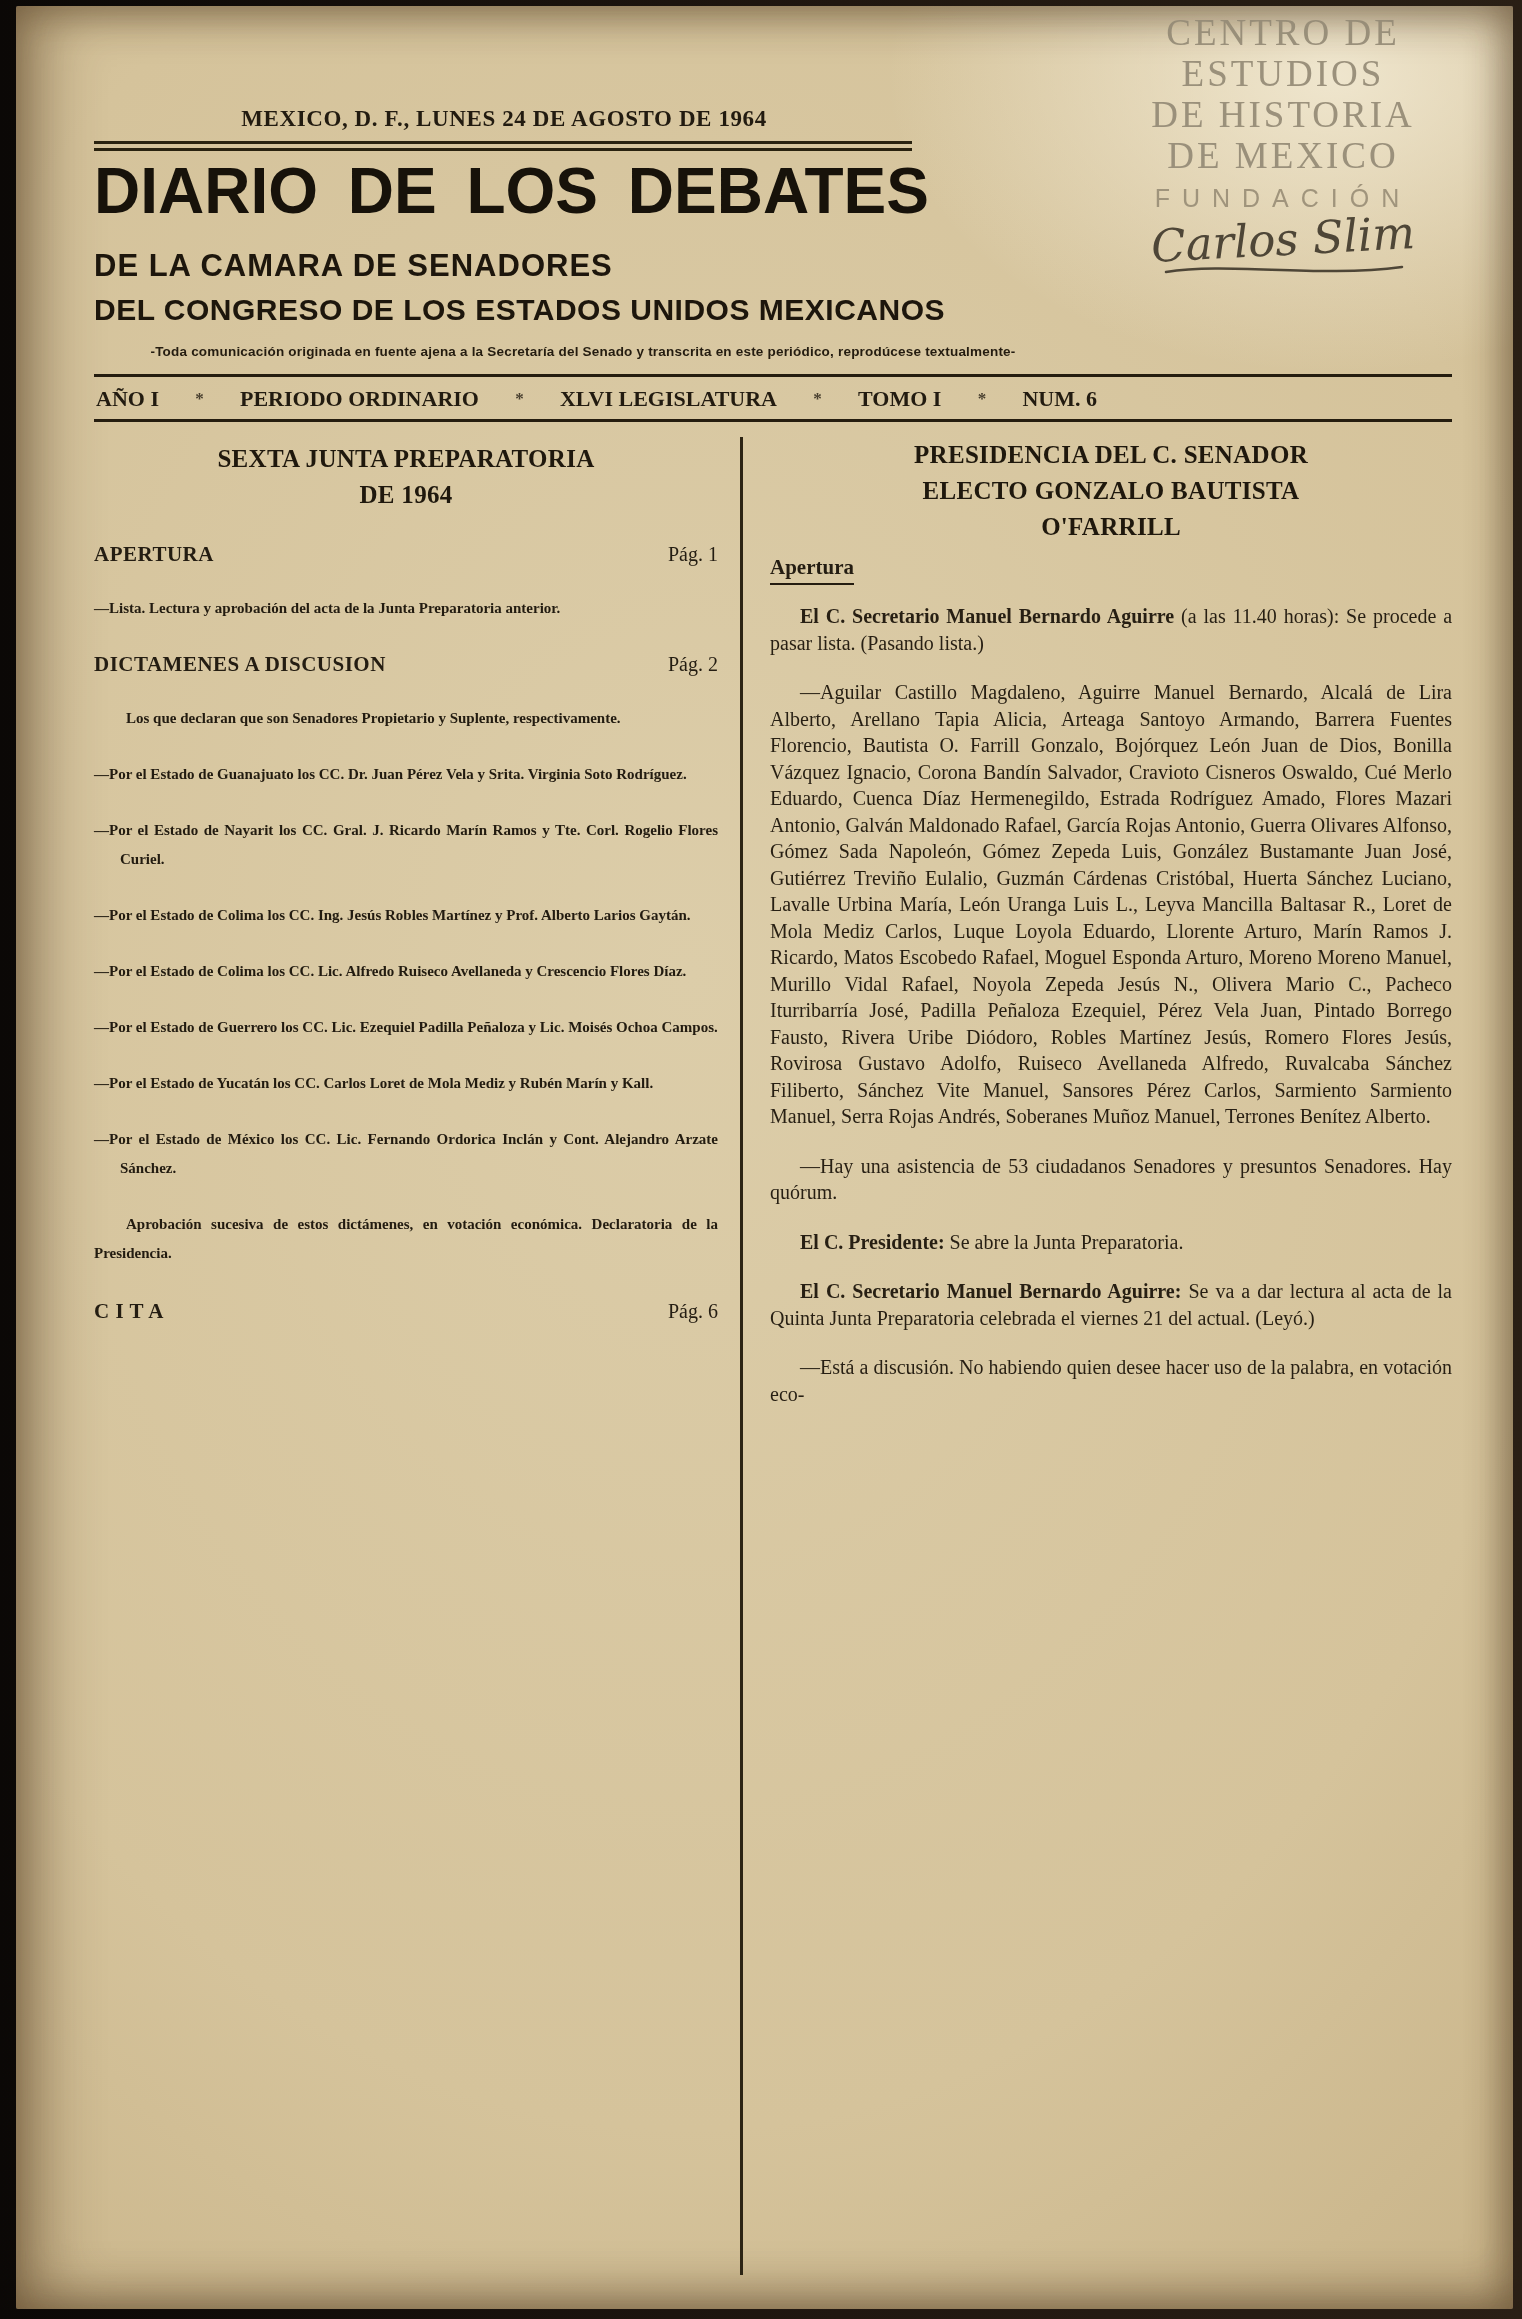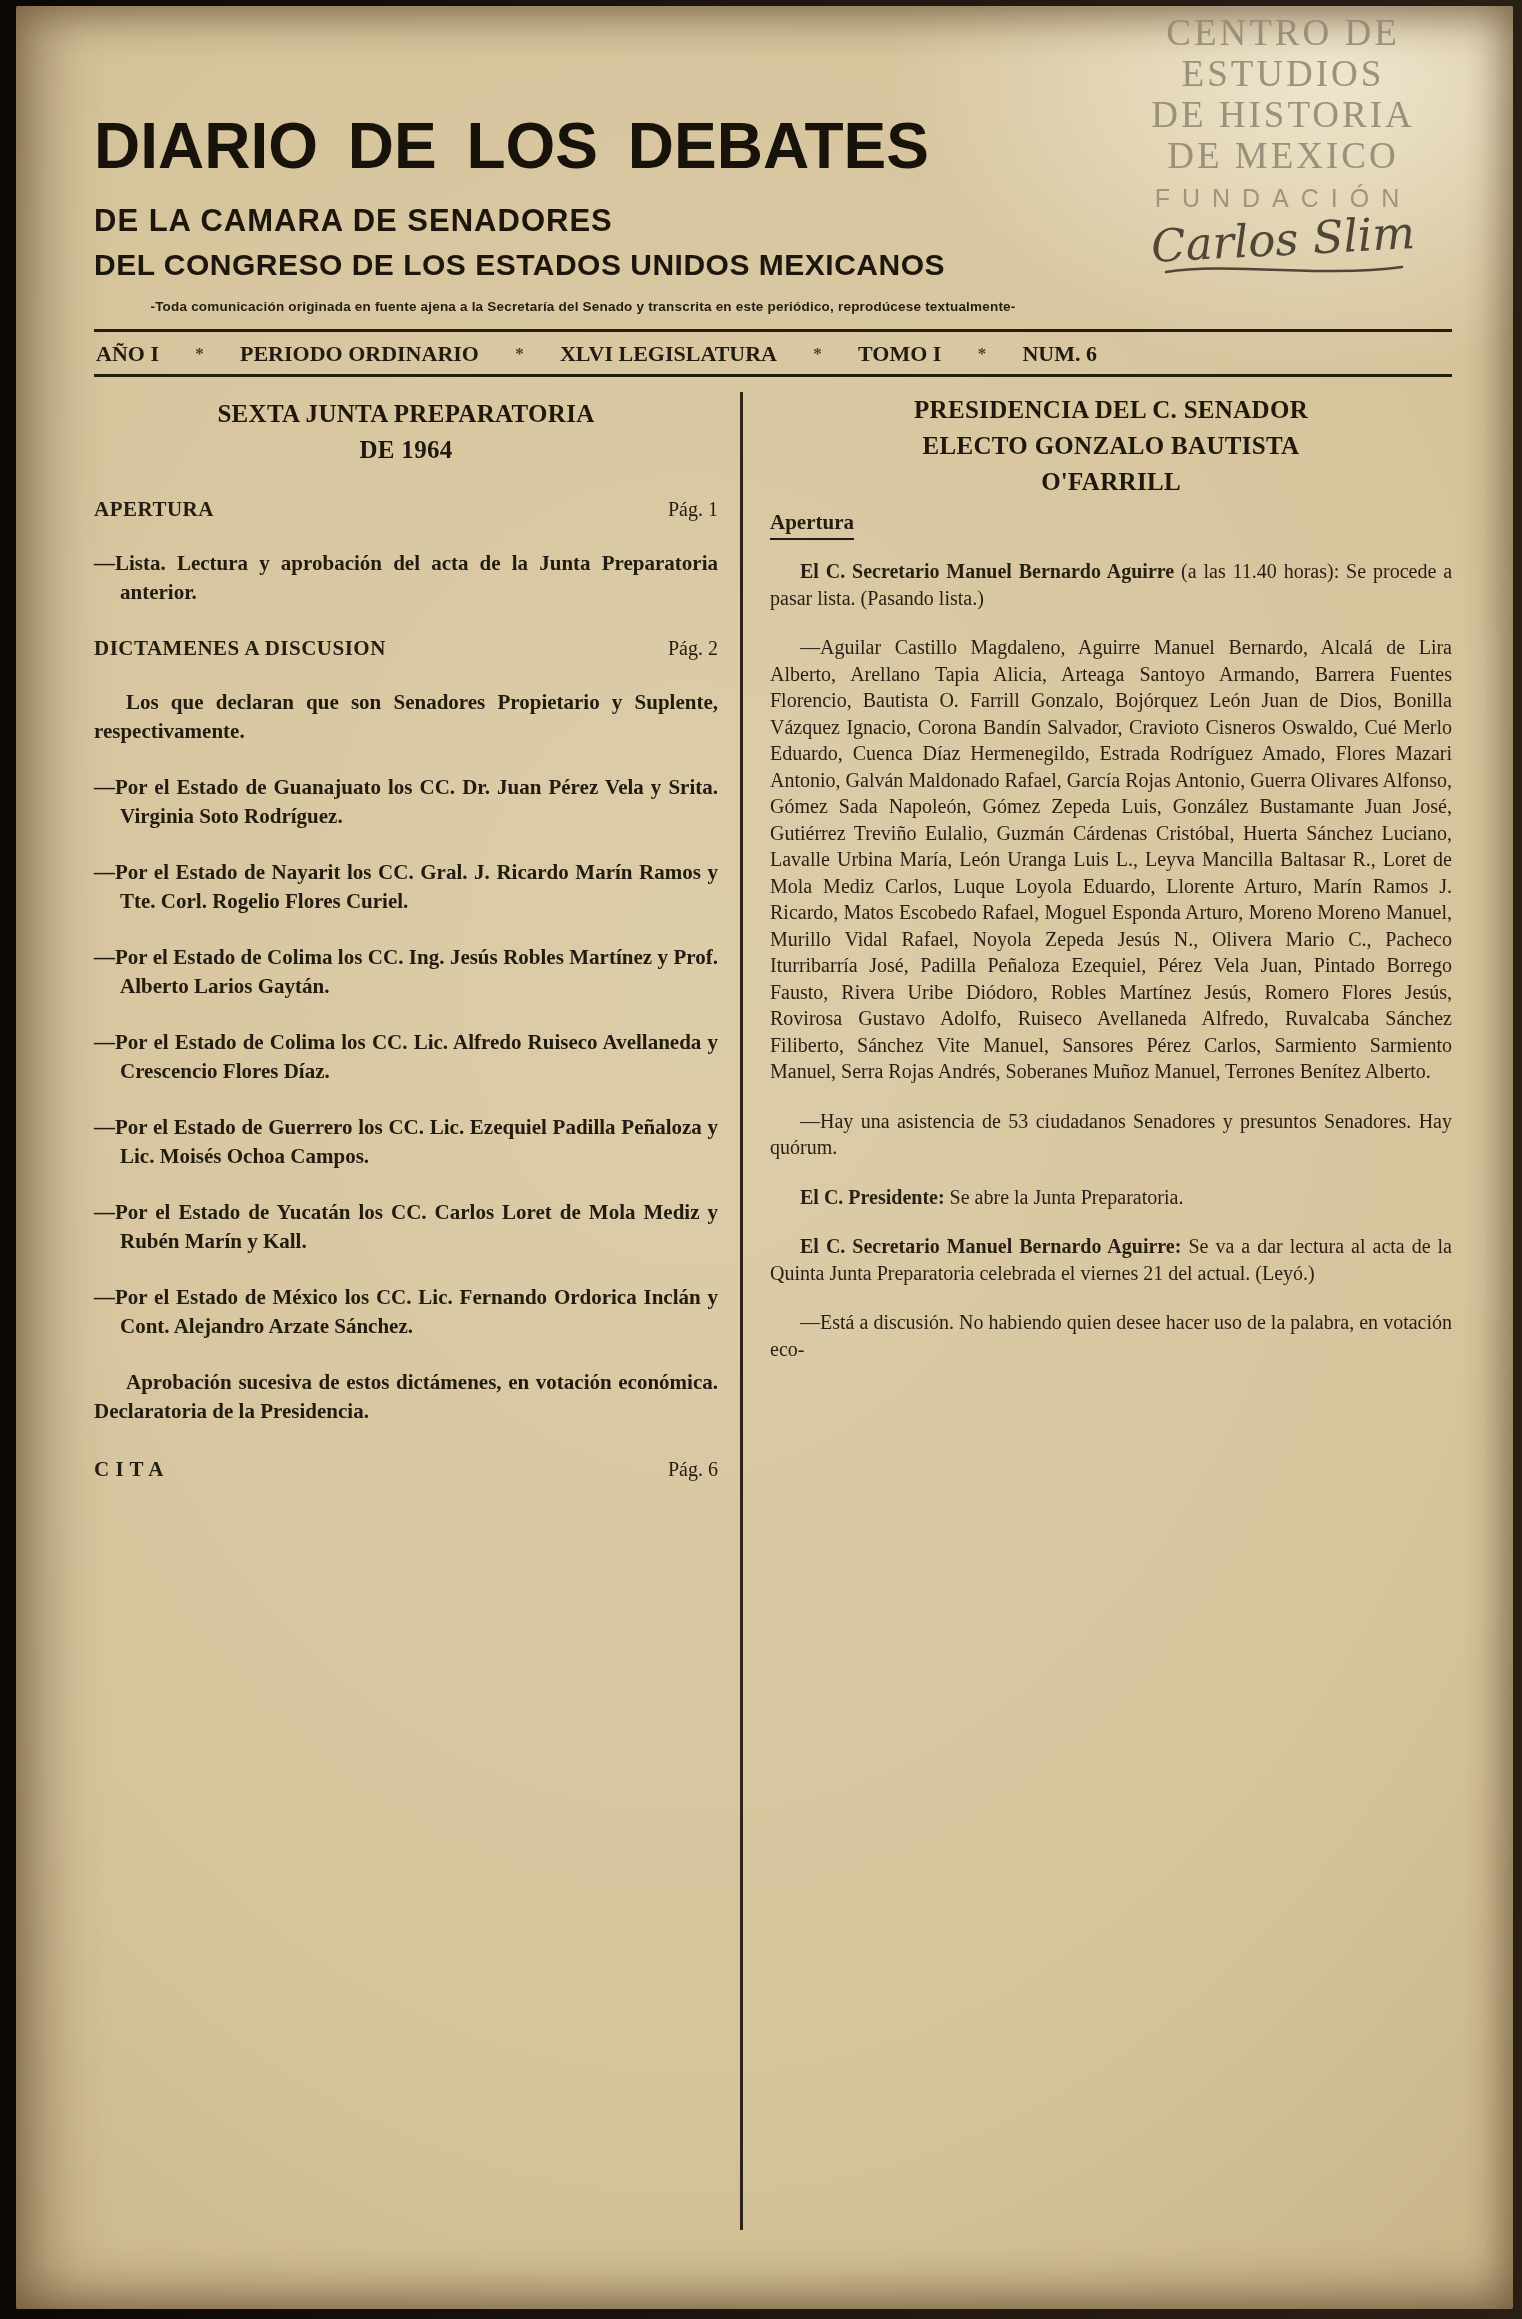--- a/index.html
+++ b/index.html
@@ -59,21 +59,21 @@
 
   .col-head { text-align:center; font-weight:bold; font-size:25px; line-height:36px;
     letter-spacing:.3px; color:#1f180d; }
   .col-head .hl { display:block; }
   .col-left .col-head { margin-top:4px; margin-bottom:12px; }
 
   .toc-row { display:flex; justify-content:space-between; align-items:baseline; margin-top:29px; }
   .toc-label { font-weight:bold; font-size:21px; letter-spacing:.5px; }
   .toc-page { font-size:20px; }
 
-  .entry { font-weight:bold; font-size:21px; line-height:29px; margin-top:27px;
+  .entry { font-weight:bold; font-size:15px; line-height:29px; margin-top:27px;
     text-align:justify; hyphens:auto; color:#221b10; }
   .entry.hang { padding-left:26px; text-indent:-26px; }
   .entry.firstind { text-indent:32px; }
   .toc-row.cita { margin-top:31px; }
 
   .apertura { display:inline-block; font-weight:bold; font-size:21px;
     border-bottom:2px solid #241c10; padding-bottom:3px; margin:10px 0 18px 0; }
   .rpara { font-size:20px; line-height:26.5px; text-align:justify; text-indent:30px;
     margin-bottom:23px; hyphens:auto; color:#271f13; }
   .rpara:last-child { margin-bottom:9px; }
@@ -102,20 +102,24 @@
       <div class="stamp-line">DE MEXICO</div>
       <div class="stamp-fund">FUNDACIÓN</div>
       <div class="signature">Carlos Slim</div>
       <svg class="flourish" width="250" height="20" viewBox="0 0 250 20">
         <path d="M8 12 C 70 2, 160 18, 244 7" stroke="#4e4637" stroke-width="2.5" fill="none" stroke-linecap="round"></path>
       </svg>
     </div>
 
     <div class="content">
 
+      <div class="dateline-block">
+        <div class="dateline">MEXICO, D. F., LUNES 24 DE AGOSTO DE 1964</div>
+        <div class="double-rule"></div>
+      </div>
 
       <div class="masthead">
         <h1 class="title">DIARIO DE LOS DEBATES</h1>
         <div class="sub sub1">DE LA CAMARA DE SENADORES</div>
         <div class="sub sub2">DEL CONGRESO DE LOS ESTADOS UNIDOS MEXICANOS</div>
         <div class="motto">-Toda comunicación originada en fuente ajena a la Secretaría del Senado y transcrita en este periódico, reprodúcese textualmente-</div>
       </div>
 
       <div class="rule top"></div>
 

